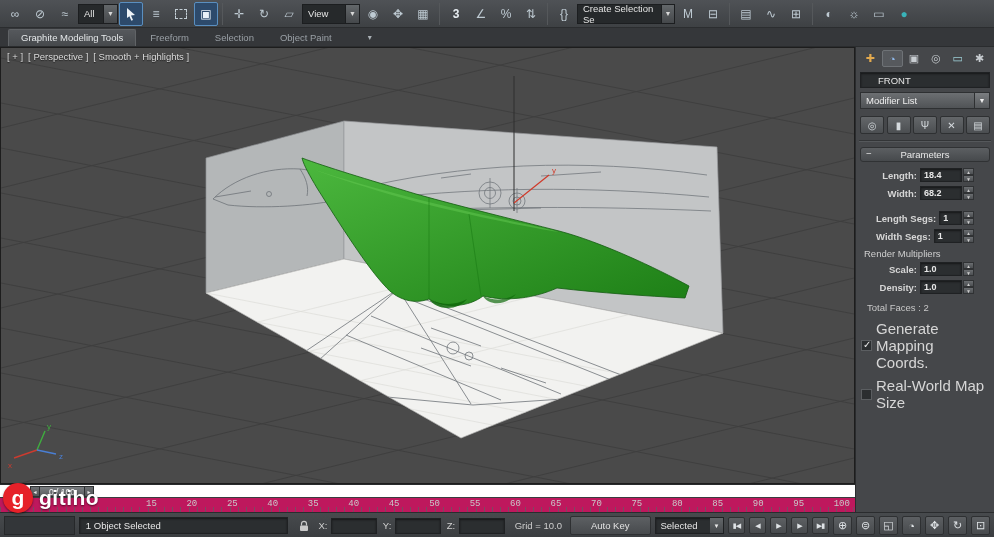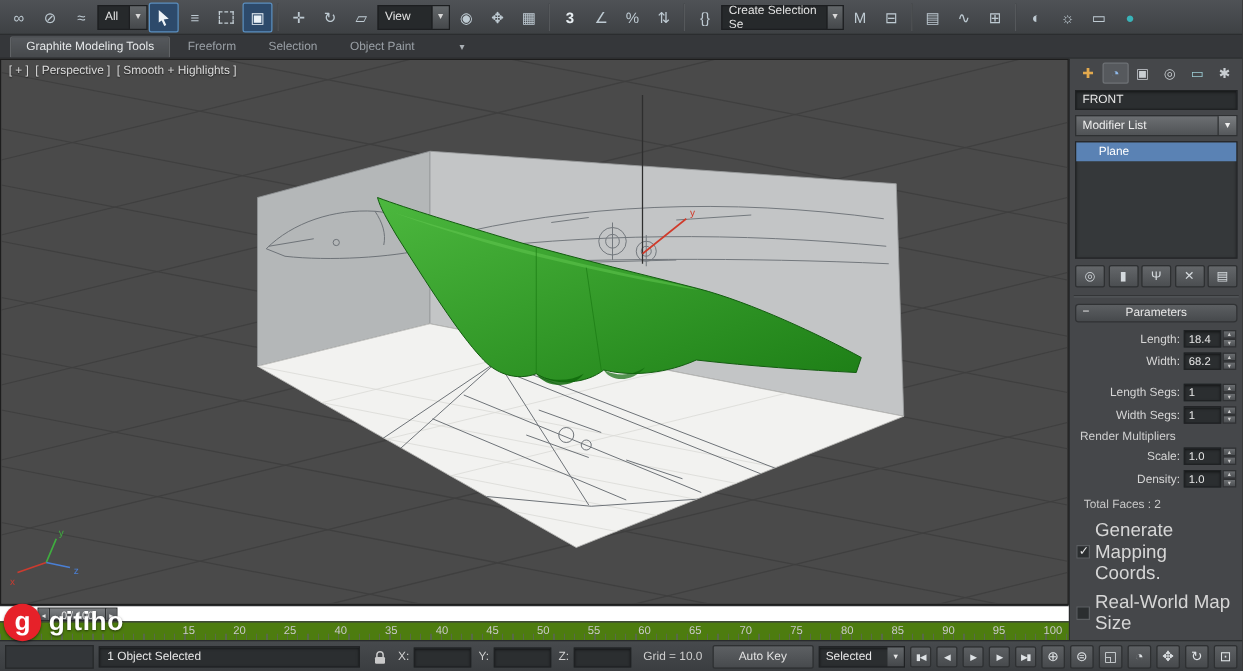--- a/index.html
+++ b/index.html
@@ -30,47 +30,47 @@
 
   .viewport { position:relative; width:855px; height:437px; background:#4a4a4a; border:1px solid #1d1d1d; overflow:hidden; }
   .vp-label { position:absolute; top:3px; left:6px; display:flex; gap:5px; font-size:9.5px; color:#dcdcdc; z-index:5; text-shadow:0 1px 1px rgba(0,0,0,.6); }
   .vp-label span { cursor:default; }
 
   
   .timeslider { position:relative; height:13px; background:#ffffff; border-top:1px solid #292b2d; }
   .tslider { position:absolute; left:30px; top:1px; height:11px; display:flex; }
   .tslider .cap { width:10px; background:linear-gradient(#6c6f72,#515457); border:1px solid #2e3032; color:#e8e8e8; font-size:6px; display:flex; align-items:center; justify-content:center; }
   .tslider .knob { padding:0 9px; background:linear-gradient(#7b7e81,#5a5d60); border:1px solid #2e3032; border-left:none; border-right:none; color:#f2f2f2; font-size:8.5px; display:flex; align-items:center; }
-  .ruler { position:relative; height:15px; background:#4d7c0f; border-top:1px solid #3a3c3e; }
+  .ruler { position:relative; height:15px; background:#be185d; border-top:1px solid #3a3c3e;font-family:Liberation Mono, monospace; }
   .ruler::before { content:""; position:absolute; left:0; right:0; bottom:0; height:5px;
     background:repeating-linear-gradient(90deg, #5d6062 0 1px, transparent 1px 8.2px); opacity:.7; }
   .ruler-labels { position:absolute; left:146px; width:704px; top:1px; display:flex; justify-content:space-between; font-size:9px; color:#c9c9c9; }
 
   
   .cpanel { width:139px; height:465px; background:#45474a; border-left:1px solid #2a2c2e; padding:2px 3px; display:flex; flex-direction:column; font-size:9.5px; }
   .cp-tabs { display:flex; gap:1px; padding:1px 1px 3px; }
   .cp-tab { flex:1; height:17px; display:flex; align-items:center; justify-content:center; font-size:11px; color:#c9ced2; border:1px solid transparent; border-radius:2px; }
   .cp-tab:nth-child(1){ color:#e2a94e; }
   .cp-tab:nth-child(2){ color:#8fb9ea; background:#56595d; border-color:#6e7276; }
   .cp-tab:nth-child(5){ color:#9ccdd4; }
   .sunken { background:#2b2e30; border:1px solid #1f2123; box-shadow:inset 0 1px 2px rgba(0,0,0,.5); color:#e8e8e8; }
-  .cp-name { height:16px; margin:2px 1px; display:flex; align-items:center; padding-left:5px; font-size:9.5px; }
+  .cp-name { height:16px; margin:2px 1px; display:flex; align-items:center; padding-left:17px; font-size:9.5px; }
   .cp-modlist { height:17px; margin:2px 1px 3px; background:linear-gradient(#6c6f72,#505356); border:1px solid #2e3032; display:flex; align-items:center; padding-left:5px; color:#eee; }
   .cp-modlist .caret { margin-left:auto; width:15px; height:15px; background:linear-gradient(#7a7d80,#55585b); border-left:1px solid #2e3032; display:flex; align-items:center; justify-content:center; font-size:7px; }
   .stack { height:96px; margin:1px; background:#35383a; border:1px solid #232527; }
   .stack-row { height:15px; display:flex; align-items:center; padding-left:18px; font-size:9.5px; }
   .stack-row.selected { background:#5a82b4; color:#fff; }
   .stack-btns { display:flex; justify-content:space-between; margin:4px 1px 3px; }
   .sbtn { width:24px; height:18px; background:linear-gradient(#64676a,#4b4e51); border:1px solid #2e3032; border-radius:2px; color:#d5dade; font-size:10px; display:flex; align-items:center; justify-content:center; }
   .cp-divider { height:2px; margin:3px 0; border-top:1px solid #333537; border-bottom:1px solid #55585b; }
   .rollout-hd { position:relative; height:15px; margin:2px 1px 4px; background:linear-gradient(#5c5f62,#46494c); border:1px solid #303234; border-radius:3px; display:flex; align-items:center; justify-content:center; font-size:9.5px; color:#e8e8e8; }
   .rollout-hd .minus { position:absolute; left:5px; top:0; }
-  .prow { display:flex; align-items:center; justify-content:flex-end; margin:2px 2px; color:#d6d6d6; }
+  .prow { display:flex; align-items:center; justify-content:flex-end; margin:2px 17px; color:#d6d6d6;font-weight:bold; }
   .plabel { margin-right:3px; white-space:nowrap; }
-  .pfield { width:30px; height:14px; display:flex; align-items:center; padding:0 3px; font-size:9px;text-align:right; }
+  .pfield { width:42px; height:14px; display:flex; align-items:center; padding:0 3px; font-size:9px;text-align:right; }
   .spin { display:flex; flex-direction:column; margin-left:1px; }
   .spin i { font-style:normal; width:11px; height:7px; line-height:6px; text-align:center; font-size:5px; color:#ccc; background:linear-gradient(#6b6e71,#4c4f52); border:1px solid #303234; }
   .pgap { height:7px; }
   .psection { padding-left:5px; margin:3px 0 1px; color:#cfcfcf; }
   .ptotal { padding-left:8px; margin:6px 0 4px; color:#c8c8c8; }
   .cbrow { display:flex; align-items:center; gap:4px; margin:3px 2px; font-size:15px; color:#d6d6d6; }
   .cb { width:11px; height:11px; flex:none; background:#2b2e30; border:1px solid #5b5e61; position:relative; }
   .cb.checked::after { content:"✓"; position:absolute; left:1px; top:-2px; color:#e9e9e9; font-size:10px; }
 
   
@@ -311,23 +311,20 @@
         <div class="cp-tab">▣</div>
         <div class="cp-tab">◎</div>
         <div class="cp-tab">▭</div>
         <div class="cp-tab">✱</div>
       </div>
       <div class="cp-name sunken">FRONT</div>
       <div class="cp-modlist">
         <span>Modifier List</span>
         <span class="caret">▼</span>
       </div>
-      <div class="stack sunken">
-        <div class="stack-row selected">Plane</div>
-      </div>
       <div class="stack-btns">
         <div class="sbtn">◎</div>
         <div class="sbtn">▮</div>
         <div class="sbtn">Ψ</div>
         <div class="sbtn">✕</div>
         <div class="sbtn">▤</div>
       </div>
       <div class="cp-divider"></div>
 
       <div class="rollout-hd">

